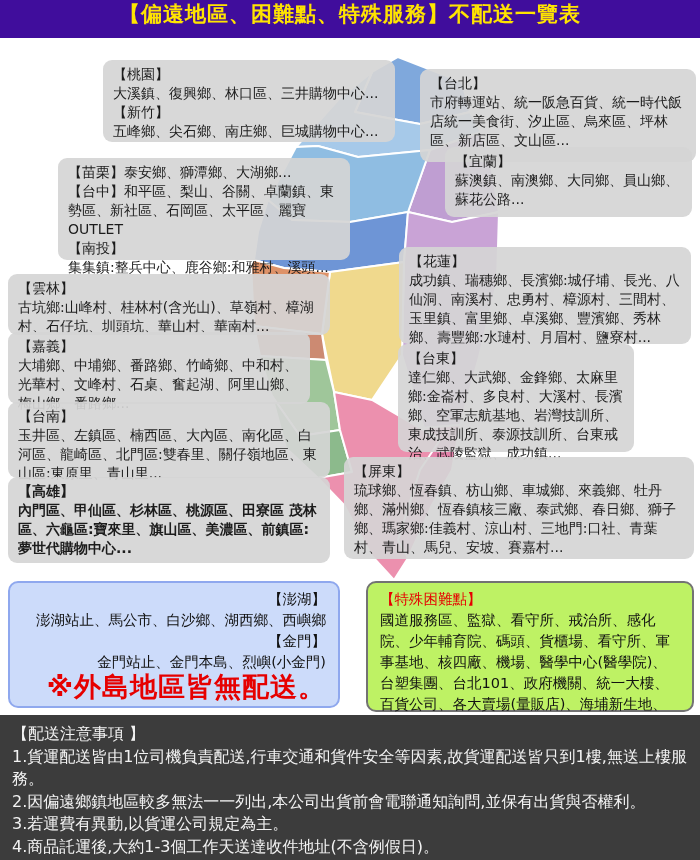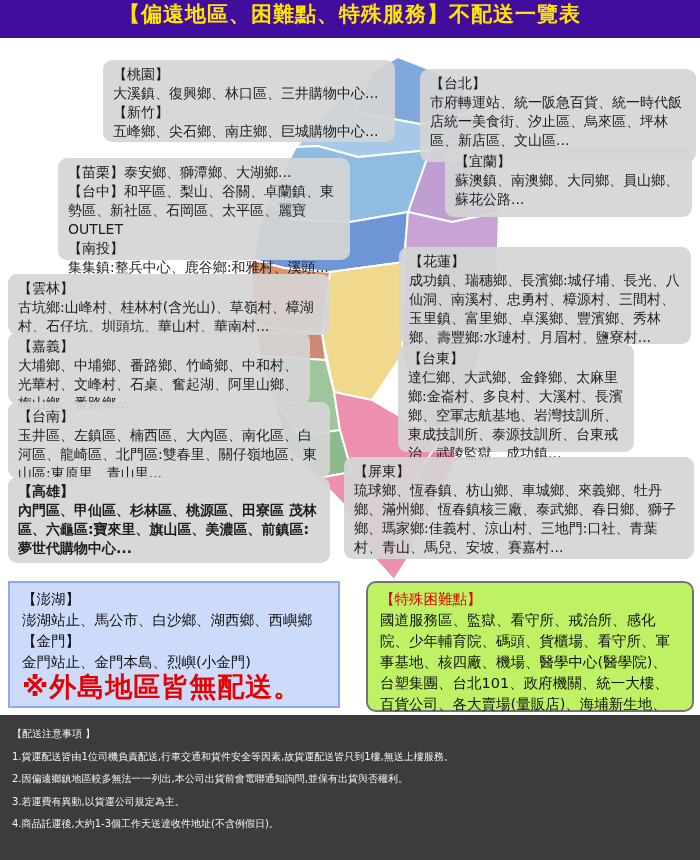--- a/index.html
+++ b/index.html
@@ -19,34 +19,34 @@
     position:absolute; z-index:2; background:rgba(213,213,213,0.92);
     border-radius:9px; padding:5px 10px; font-size:14px; line-height:19px;
     color:#1c1c1c;
   }
   .seg-title { display:block; }
   .seg-title-inline { display:inline; }
   .seg-body { display:inline; }
 
   .box-penghu {
     position:absolute; z-index:2; background:#ccdbfa; border:2px solid #8fa8ee;
-    border-radius:0; padding:6px 12px; font-size:14.5px; line-height:21px; color:#111;
+    border-radius:10px; padding:6px 12px; font-size:14.5px; line-height:21px; color:#111;text-align:right;
   }
   .warning-red { display:block; color:#e60000; font-size:27px; font-weight:bold; margin-top:3px; letter-spacing:1px; }
 
   .box-special {
     position:absolute; z-index:2; background:#bef264; border:2px solid #737373;
     border-radius:10px; padding:6px 12px; font-size:14.5px; line-height:21px; color:#111;
   }
   .special-title { display:block; color:#e60000; }
 
   .notes {
     position:absolute; left:0; top:715px; width:700px; height:145px;
     background:#3c3c3c; color:#f3f3f3; padding:8px 12px; z-index:3;
-    font-size:10px; line-height:22.5px;
+    font-size:16px; line-height:22.5px;
   }
   .notes div { display:block; }
 </style>
 </head>
 <body>
 
 <div id="canvas">
 
   <div class="header">
     <span class="header-title">【偏遠地區、困難點、特殊服務】不配送一覽表</span>

